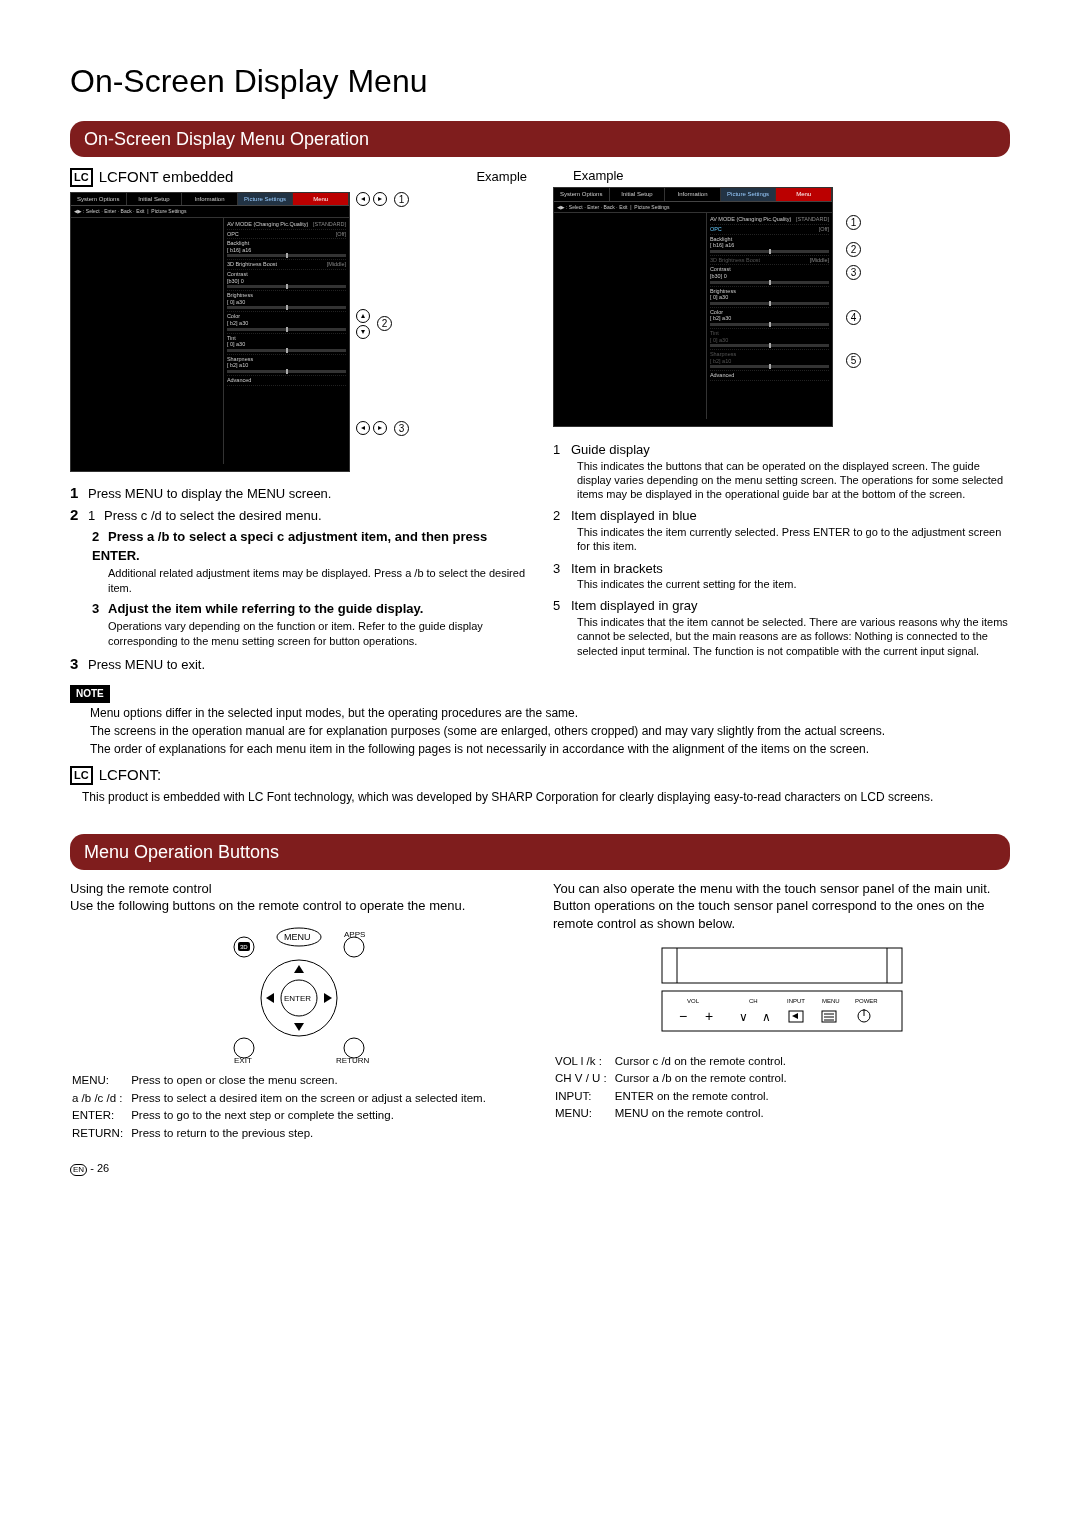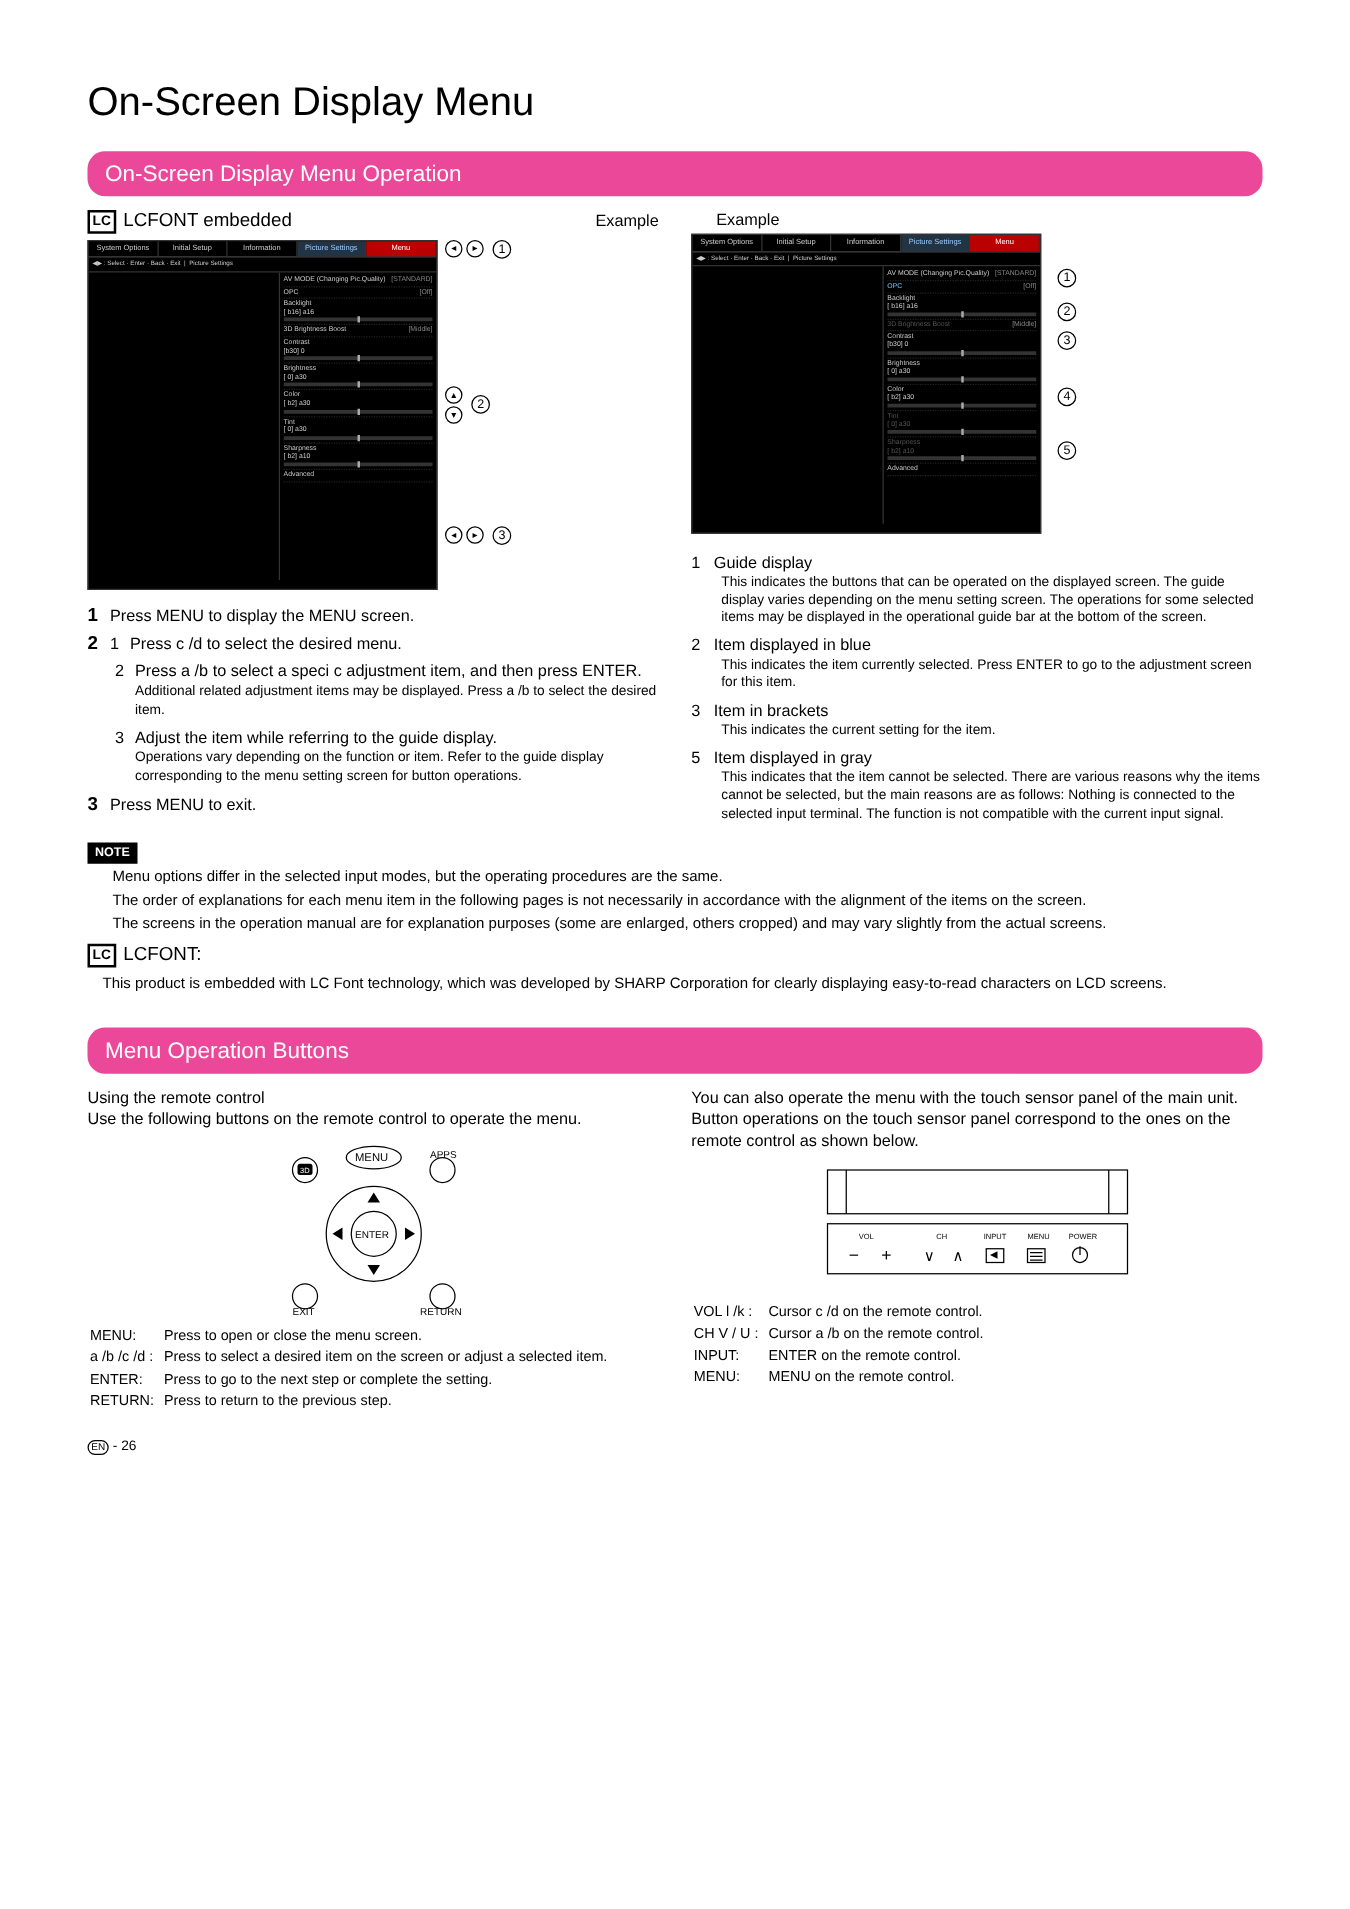--- a/index.html
+++ b/index.html
@@ -1,18 +1,18 @@
 <!DOCTYPE html>
 <html><head>
 <meta charset="utf-8">
 <style>
   * { box-sizing: border-box; margin: 0; padding: 0; }
   body { font-family: Arial, Helvetica, sans-serif; font-size: 12px; color: #000; background: #fff; width: 1080px; margin: 0 auto; padding: 60px 70px; line-height: 1.35; }
   .page-title { font-size: 32px; font-weight: 400; margin-bottom: 18px; }
-  .section-bar { background: #ec4899; color: #fff; font-size: 18px; padding: 6px 14px; border-radius: 14px; margin: 8px 0 10px; }
+  .section-bar { background: #7f1d1d; color: #fff; font-size: 18px; padding: 6px 14px; border-radius: 14px; margin: 8px 0 10px; }
   .two-col { display: flex; gap: 26px; }
   .col { flex: 1; }
   .lcfont-line { display: flex; align-items: center; gap: 6px; font-size: 15px; margin-bottom: 4px; }
   .lc-icon { display: inline-block; border: 2px solid #000; font-weight: bold; font-size: 11px; padding: 0 2px; position: relative; }
   .example-label { font-size: 13px; margin-bottom: 2px; }
   .osd { background: #000; color: #ccc; font-size: 7px; border: 1px solid #333; position: relative; }
   .osd-left { width: 280px; height: 280px; }
   .osd-right { width: 280px; height: 240px; }
   .osd-tabs { display: flex; border-bottom: 1px solid #444; }
   .osd-tab { flex: 1; text-align: center; padding: 3px 1px; font-size: 6px; line-height: 1.1; border-right: 1px solid #333; }
@@ -29,21 +29,21 @@
   .osd-row.bracket { position: relative; }
   .osd-slider { height: 3px; background: #333; margin: 1px 0; position: relative; }
   .osd-slider::after { content: ""; position: absolute; left: 50%; top: -1px; width: 2px; height: 5px; background: #aaa; }
   .callouts-right { display: flex; align-items: flex-start; }
   .circ { display: inline-block; width: 15px; height: 15px; border: 1px solid #000; border-radius: 50%; text-align: center; font-size: 10px; line-height: 14px; margin-left: 4px; }
   .arrow-btn { display: inline-block; width: 14px; height: 14px; border: 1px solid #000; border-radius: 50%; text-align: center; font-size: 8px; line-height: 12px; }
   .callout-stack { display: flex; flex-direction: column; gap: 6px; margin-left: 6px; font-size: 10px; }
   .callout-stack .row { display: flex; align-items: center; gap: 3px; }
   .steps { font-size: 13px; line-height: 1.5; margin-top: 10px; }
   .steps .main-num { font-weight: bold; font-size: 15px; display: inline-block; width: 18px; }
-  .steps .sub { margin-left: 22px; }
+  .steps .sub { margin-left: 22px; font-weight: bold; }
   .steps .sub-num { display: inline-block; width: 16px; }
   .steps .desc { font-size: 11px; margin-left: 38px; color: #000; line-height: 1.35; margin-bottom: 4px; }
   .note-box { display: inline-block; background: #000; color: #fff; font-size: 10px; font-weight: bold; padding: 2px 6px; margin-top: 10px; }
   .note-list { font-size: 12px; margin-left: 12px; margin-top: 2px; }
   .note-list li { list-style: none; position: relative; padding-left: 8px; margin-bottom: 2px; }
   .guide-list { font-size: 13px; }
   .guide-list .gi { margin-bottom: 6px; }
   .guide-list .gi .gnum { display: inline-block; width: 18px; }
   .guide-list .gi .gtitle { }
   .guide-list .gi .gdesc { font-size: 11px; margin-left: 24px; line-height: 1.3; }
@@ -182,22 +182,22 @@
       <div class="gi"><span class="gnum">5</span><span class="gtitle">Item displayed in gray</span><div class="gdesc">This indicates that the item cannot be selected. There are various reasons why the items cannot be selected, but the main reasons are as follows:
 Nothing is connected to the selected input terminal.
 The function is not compatible with the current input signal.</div></div>
     </div>
   </div>
 </div>
 
 <div class="note-box">NOTE</div>
 <ul class="note-list">
   <li>Menu options differ in the selected input modes, but the operating procedures are the same.</li>
+  <li>The screens in the operation manual are for explanation purposes (some are enlarged, others cropped) and may vary slightly from the actual screens.</li>
   <li>The order of explanations for each menu item in the following pages is not necessarily in accordance with the alignment of the items on the screen.</li>
-  <li>The screens in the operation manual are for explanation purposes (some are enlarged, others cropped) and may vary slightly from the actual screens.</li>
 </ul>
 
 <div class="lcfont-line" style="margin-top:8px">
   <span class="lc-icon">LC</span>
   <span>LCFONT:</span>
 </div>
 <div style="font-size:12px;margin-left:12px">This product is embedded with LC Font technology, which was developed by SHARP Corporation for clearly displaying easy-to-read characters on LCD screens.</div>
 
 <div class="section-bar" style="margin-top:28px">Menu Operation Buttons</div>
 

